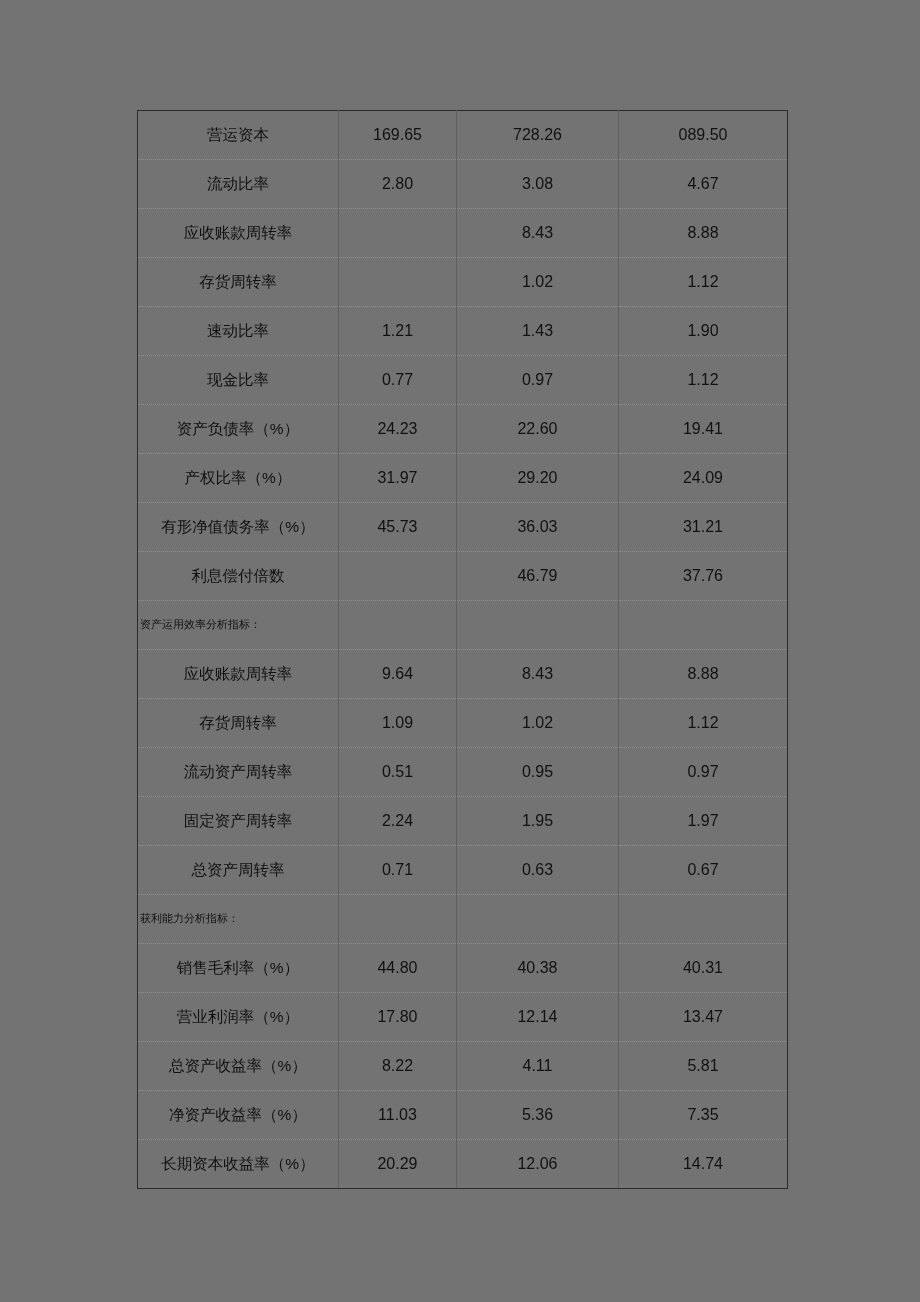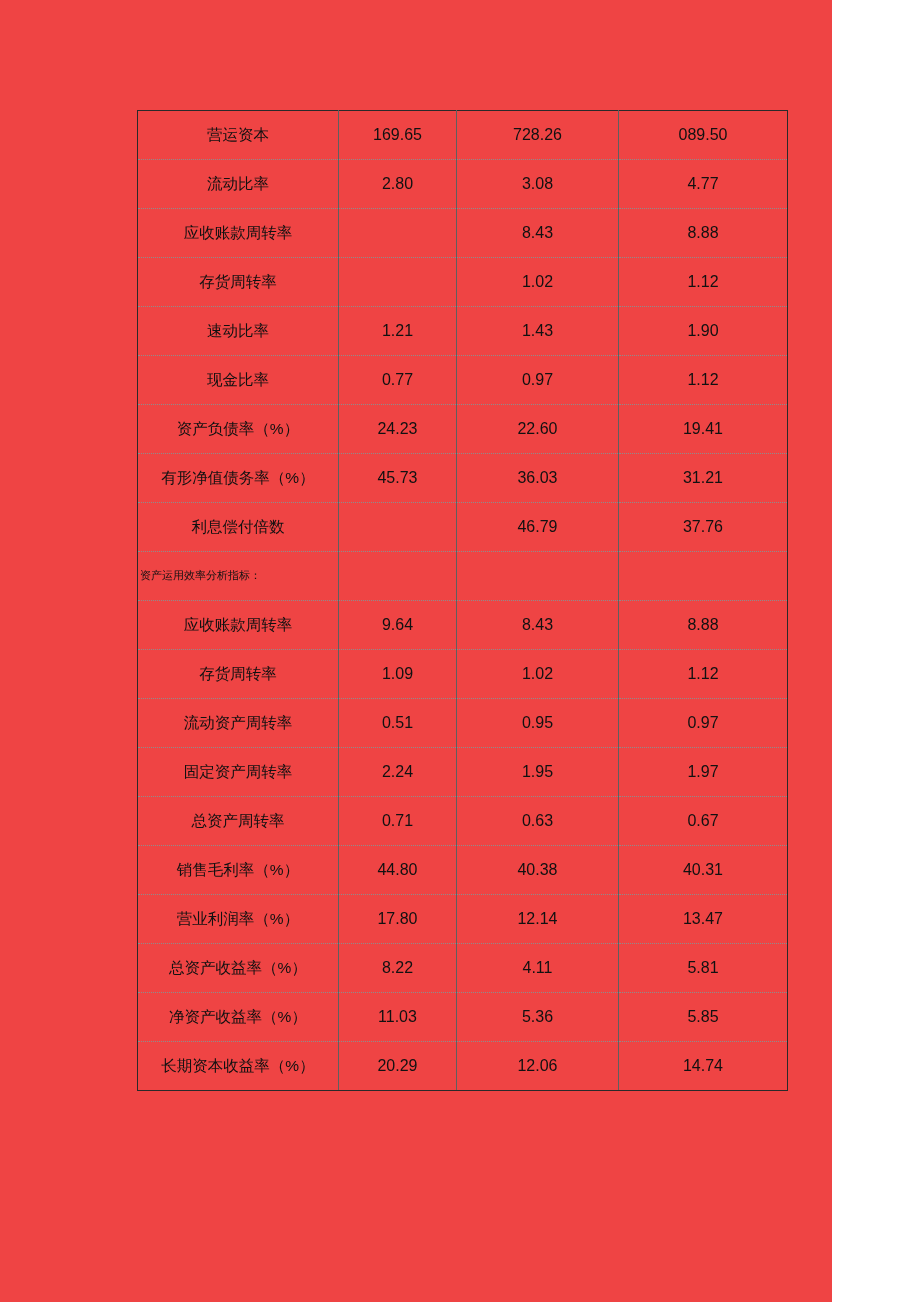--- a/index.html
+++ b/index.html
@@ -11,23 +11,23 @@
   body {
     width: 920px;
     height: 1302px;
     font-family: "Liberation Sans", "DejaVu Sans", sans-serif;
     color: #000000;
     -webkit-font-smoothing: antialiased;
   }
 
   .page {
     position: relative;
-    width: 832px;
+    width: 920px;
     height: 1302px;
-    background: #ef4444;
+    background: #737373;
     box-sizing: border-box;
   }
 
   .table-wrap {
     position: absolute;
     left: 137px;
     top: 110px;
     width: 650px;
   }
 
@@ -106,21 +106,21 @@
           <tr>
             <td class="label-cell">营运资本</td>
             <td class="value-cell">169.65</td>
             <td class="value-cell">728.26</td>
             <td class="value-cell">089.50</td>
           </tr>
           <tr>
             <td class="label-cell">流动比率</td>
             <td class="value-cell">2.80</td>
             <td class="value-cell">3.08</td>
-            <td class="value-cell">4.77</td>
+            <td class="value-cell">4.67</td>
           </tr>
           <tr>
             <td class="label-cell">应收账款周转率</td>
             <td class="value-cell"></td>
             <td class="value-cell">8.43</td>
             <td class="value-cell">8.88</td>
           </tr>
           <tr>
             <td class="label-cell">存货周转率</td>
             <td class="value-cell"></td>
@@ -139,20 +139,26 @@
             <td class="value-cell">0.97</td>
             <td class="value-cell">1.12</td>
           </tr>
           <tr>
             <td class="label-cell">资产负债率（%）</td>
             <td class="value-cell">24.23</td>
             <td class="value-cell">22.60</td>
             <td class="value-cell">19.41</td>
           </tr>
           <tr>
+            <td class="label-cell">产权比率（%）</td>
+            <td class="value-cell">31.97</td>
+            <td class="value-cell">29.20</td>
+            <td class="value-cell">24.09</td>
+          </tr>
+          <tr>
             <td class="label-cell">有形净值债务率（%）</td>
             <td class="value-cell">45.73</td>
             <td class="value-cell">36.03</td>
             <td class="value-cell">31.21</td>
           </tr>
           <tr>
             <td class="label-cell">利息偿付倍数</td>
             <td class="value-cell"></td>
             <td class="value-cell">46.79</td>
             <td class="value-cell">37.76</td>
@@ -186,20 +192,26 @@
             <td class="value-cell">2.24</td>
             <td class="value-cell">1.95</td>
             <td class="value-cell">1.97</td>
           </tr>
           <tr>
             <td class="label-cell">总资产周转率</td>
             <td class="value-cell">0.71</td>
             <td class="value-cell">0.63</td>
             <td class="value-cell">0.67</td>
           </tr>
+          <tr class="section-row">
+            <td class="label-cell">获利能力分析指标：</td>
+            <td class="value-cell"></td>
+            <td class="value-cell"></td>
+            <td class="value-cell"></td>
+          </tr>
           <tr>
             <td class="label-cell">销售毛利率（%）</td>
             <td class="value-cell">44.80</td>
             <td class="value-cell">40.38</td>
             <td class="value-cell">40.31</td>
           </tr>
           <tr>
             <td class="label-cell">营业利润率（%）</td>
             <td class="value-cell">17.80</td>
             <td class="value-cell">12.14</td>
@@ -208,21 +220,21 @@
           <tr>
             <td class="label-cell">总资产收益率（%）</td>
             <td class="value-cell">8.22</td>
             <td class="value-cell">4.11</td>
             <td class="value-cell">5.81</td>
           </tr>
           <tr>
             <td class="label-cell">净资产收益率（%）</td>
             <td class="value-cell">11.03</td>
             <td class="value-cell">5.36</td>
-            <td class="value-cell">5.85</td>
+            <td class="value-cell">7.35</td>
           </tr>
           <tr>
             <td class="label-cell">长期资本收益率（%）</td>
             <td class="value-cell">20.29</td>
             <td class="value-cell">12.06</td>
             <td class="value-cell">14.74</td>
           </tr>
         </tbody>
     </table>
   </div>

